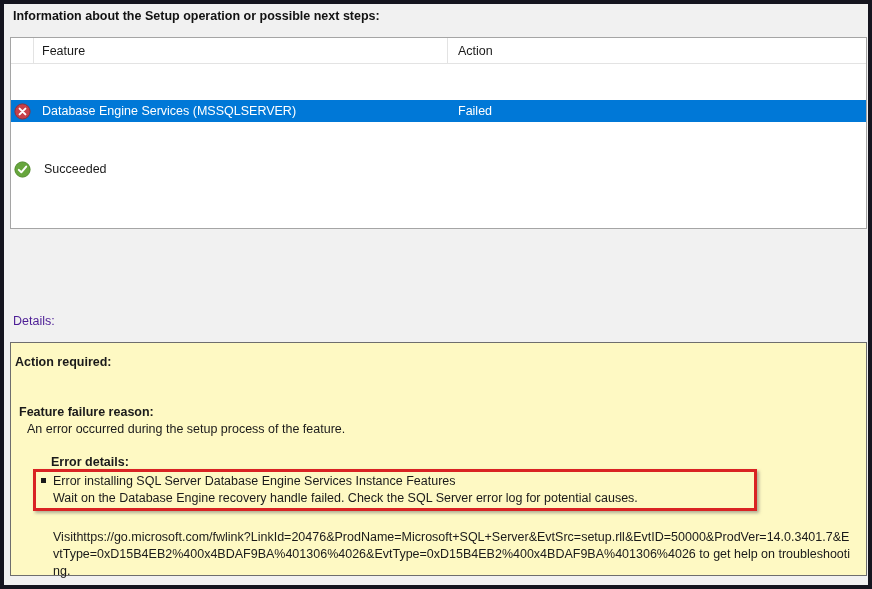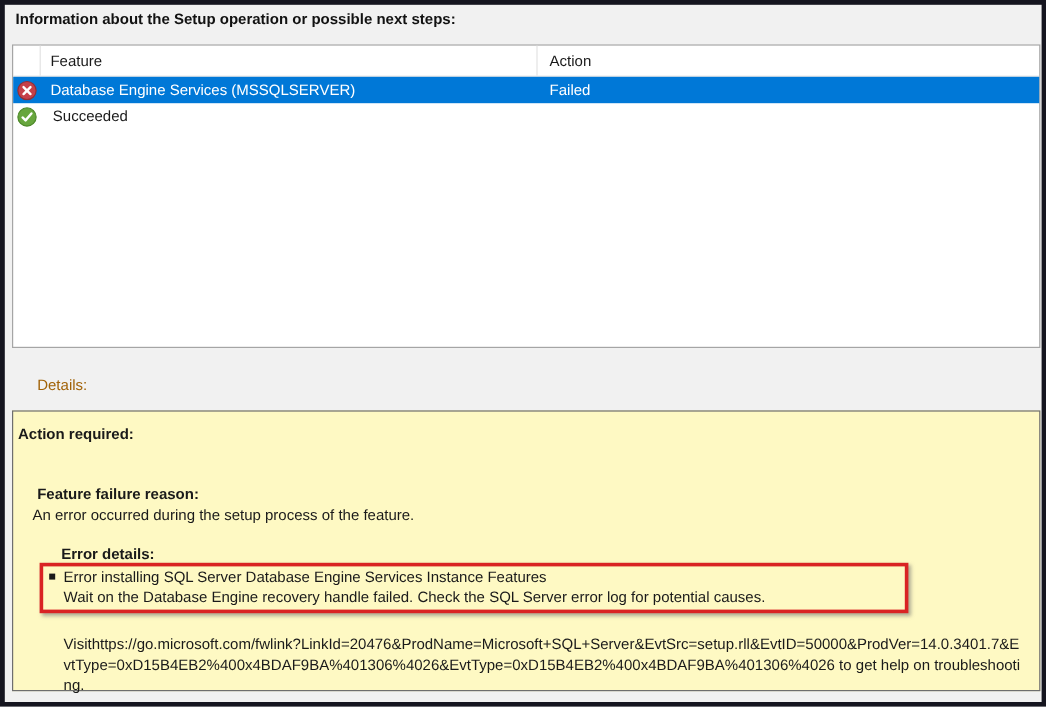--- a/index.html
+++ b/index.html
@@ -13,57 +13,57 @@
     color:#1a1a1a;
     overflow:hidden;
   }
   .info-label{
     position:absolute;left:9px;top:5px;
     font-size:12.5px;color:#121212;font-weight:bold;
   }
   
   .feature-table{
     position:absolute;left:6px;top:33px;
-    width:857px;height:253px;
+    width:857px;height:192px;
     box-sizing:border-box;
     background:#ffffff;
     border:1px solid #a5a5a5;
   }
   .tbl-header{
     display:flex;height:25px;align-items:center;
     border-bottom:1px solid #e3e3e3;
     font-size:12.5px;color:#1a1a1a;
   }
   .col-icon{width:23px;height:100%;box-sizing:border-box;border-right:1px solid #e3e3e3;flex:none;
     display:flex;align-items:center;justify-content:center;}
   .col-feature{width:414px;flex:none;box-sizing:border-box;padding-left:8px;height:100%;
     display:flex;align-items:center;border-right:1px solid #e3e3e3;}
   .col-status{flex:1;box-sizing:border-box;padding-left:10px;height:100%;display:flex;align-items:center;}
-  .tbl-row{display:flex;height:22px;font-size:12.5px;}
+  .tbl-row{display:flex;height:22px;font-size:12.5px;margin-top:36px;}
   .tbl-row .col-icon,.tbl-row .col-feature{border-right:none;}
   .tbl-row.selected{background:#0078d7;color:#ffffff;}
   .row-icon svg{display:block;}
   
   .details-label{
-    position:absolute;left:27px;top:310px;
-    font-size:12.5px;color:#a16207;
+    position:absolute;left:9px;top:310px;
+    font-size:12.5px;color:#4c1d95;
   }
   .details-box{
     position:absolute;left:6px;top:338px;
     width:857px;height:234px;
     box-sizing:border-box;
     background:#fef9c3;
     border:1px solid #6e6e6e;
     font-size:12.5px;line-height:16px;color:#1a1a1a;
   }
   .d-abs{position:absolute;}
   .d-head{font-weight:700;}
   .sec0-h{left:4px;top:11px;}
   .sec0-b{left:16px;top:28px;}
-  .sec1-h{left:20px;top:61px;}
+  .sec1-h{left:8px;top:61px;}
   .sec1-b{left:16px;top:78px;}
   .sec2-h{left:4px;top:111px;padding-left:36px;}
   .bullet-sq{left:30px;top:135px;width:5px;height:5px;background:#1a1a1a;}
   .bullet-text{left:42px;top:130px;width:700px;line-height:17px;}
   .highlight-rect{
     left:22px;top:126px;width:724px;height:42px;
     box-sizing:border-box;
     border:3px solid #d92323;
     box-shadow:2px 2px 3px rgba(110,110,110,0.55);
     pointer-events:none;

